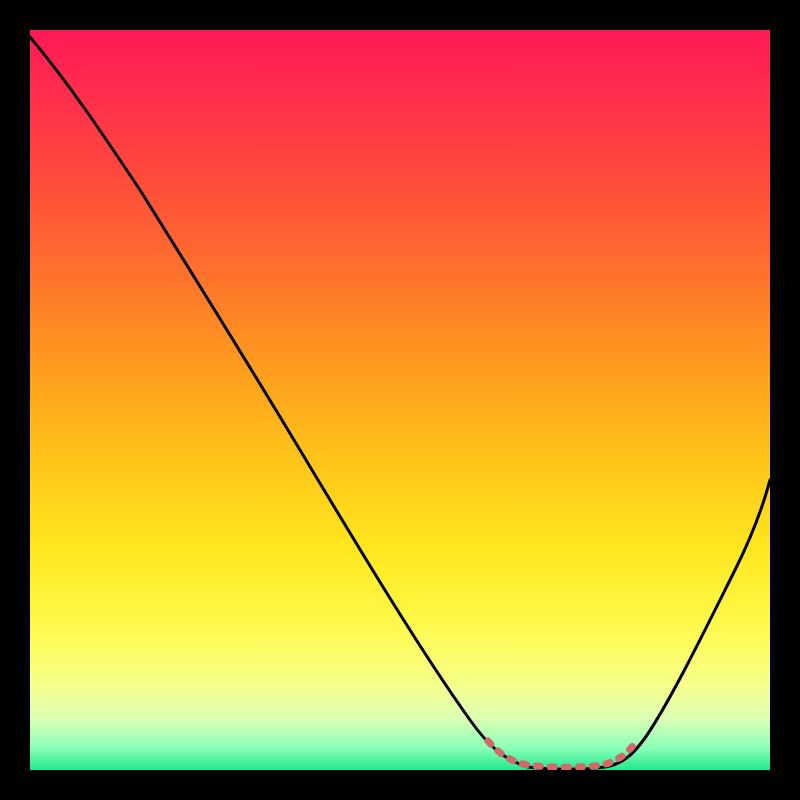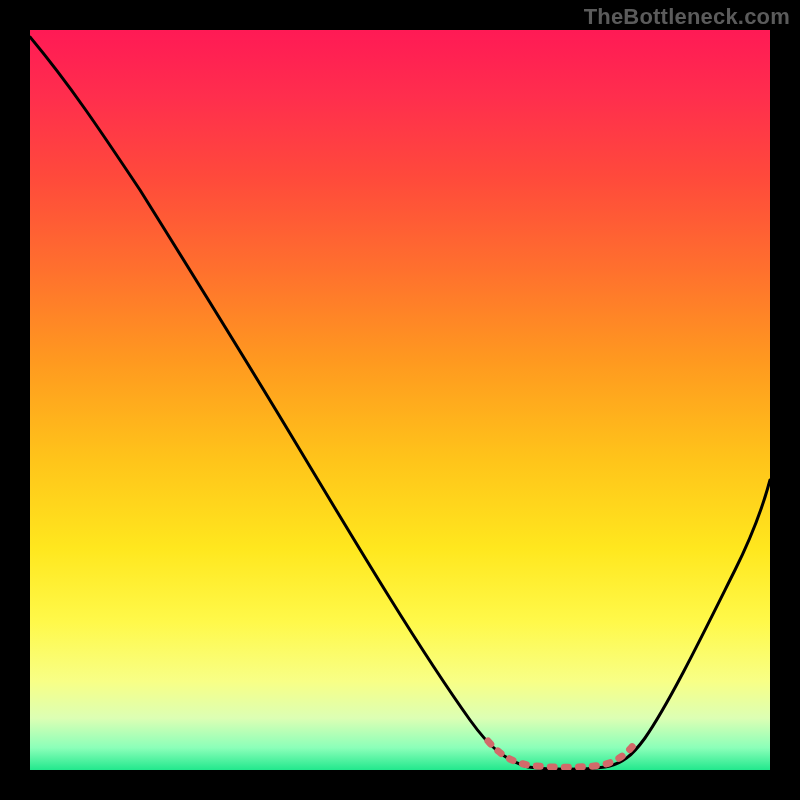--- a/index.html
+++ b/index.html
@@ -62,21 +62,20 @@
     top: 0;
     width: 100%;
     height: 100%;
   }
 </style>
 </head>
 <body>
 
 <div class="frame">
 
-  <div class="watermark">TheBottleneck.com</div>
 
   <div class="plot">
     <div class="gradient"></div>
 
     <svg class="curve" viewBox="0 0 740 740" preserveAspectRatio="none">
       <path fill="none" stroke="#000" stroke-width="3" stroke-linecap="round" d="M 0 7
                C 40 55, 70 100, 110 160
                C 160 240, 210 320, 270 420
                C 330 520, 390 620, 440 690
                C 460 718, 475 730, 498 737

